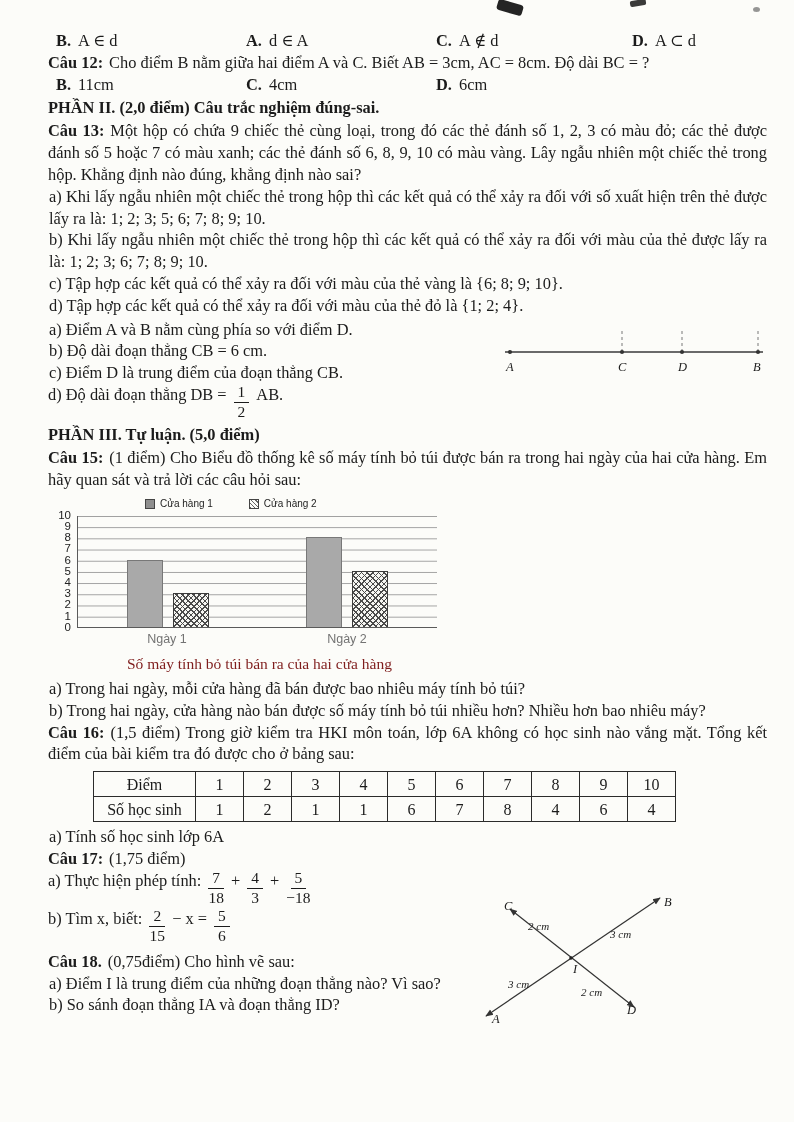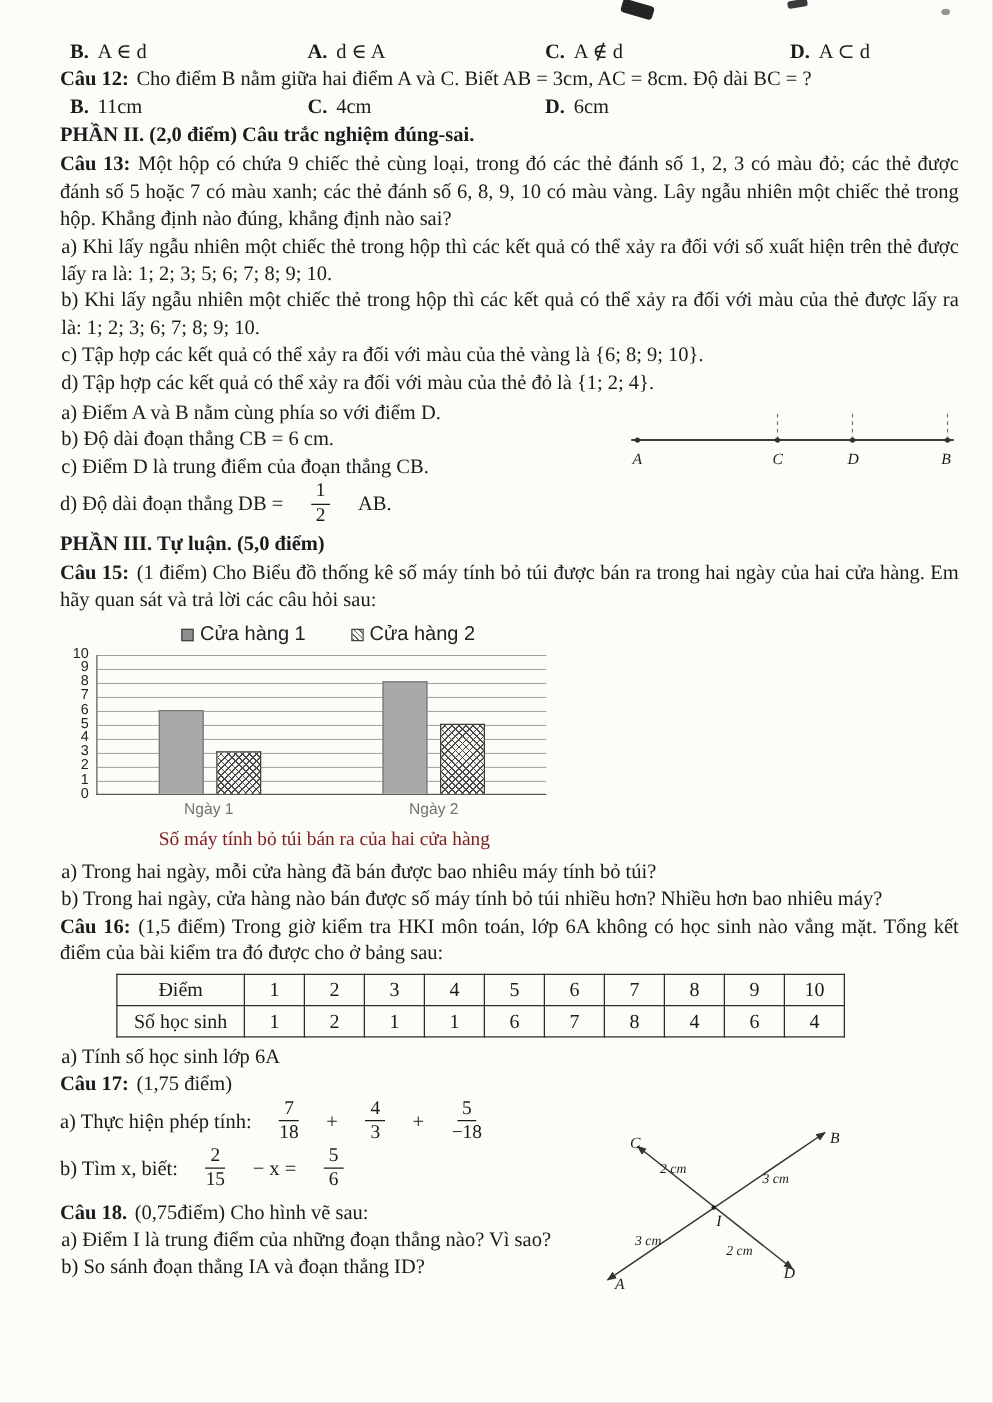--- a/index.html
+++ b/index.html
@@ -18,28 +18,28 @@
   .opt b{margin-right:7px}
   .item{padding-left:1px}
 
   
   .q14{position:relative;margin-top:2px}
   .q14text{width:448px}
   .numline{position:absolute;top:3px;right:0}
   .dash{stroke:#787878;stroke-width:1;stroke-dasharray:3 3}
   .ptdot{fill:#333}
 
-  .mathline{display:flex;align-items:center;gap:22px;min-height:38px}
+  .mathline{display:flex;align-items:flex-start;gap:7px;min-height:38px}
   .frac{display:inline-flex;flex-direction:column;align-items:center;line-height:1.08;font-size:15.5px}
   .frac .fn{padding:0 4px 1px;border-bottom:1.3px solid #1b1b1b}
   .frac .fd{padding-top:1px}
 
   
   .chart{margin:7px 0 3px 7px;width:400px;font-family:"Liberation Sans","DejaVu Sans",sans-serif}
-  .legend{display:flex;gap:36px;margin-left:90px;font-size:16px;align-items:center;margin-bottom:5px;color:#222}
+  .legend{display:flex;gap:36px;margin-left:90px;font-size:10px;align-items:center;margin-bottom:5px;color:#222}
   .leg{display:flex;align-items:center;gap:5px}
   .swatch{width:10px;height:10px;border:1px solid #444;display:inline-block}
   .sw1{background:#8f8f8f}
   .sw2{background-color:#fbfbf8;background-image:repeating-linear-gradient(45deg,#666 0,#666 1px,transparent 1px,transparent 3px)}
   .plotwrap{display:flex}
   .yaxis{position:relative;width:22px;height:112px;font-size:11.5px;color:#222}
   .yaxis span{position:absolute;right:6px;line-height:1}
   .plot{
     position:relative;width:360px;height:112px;
     border-left:1.3px solid #5a5a5a;border-bottom:1.3px solid #5a5a5a;

